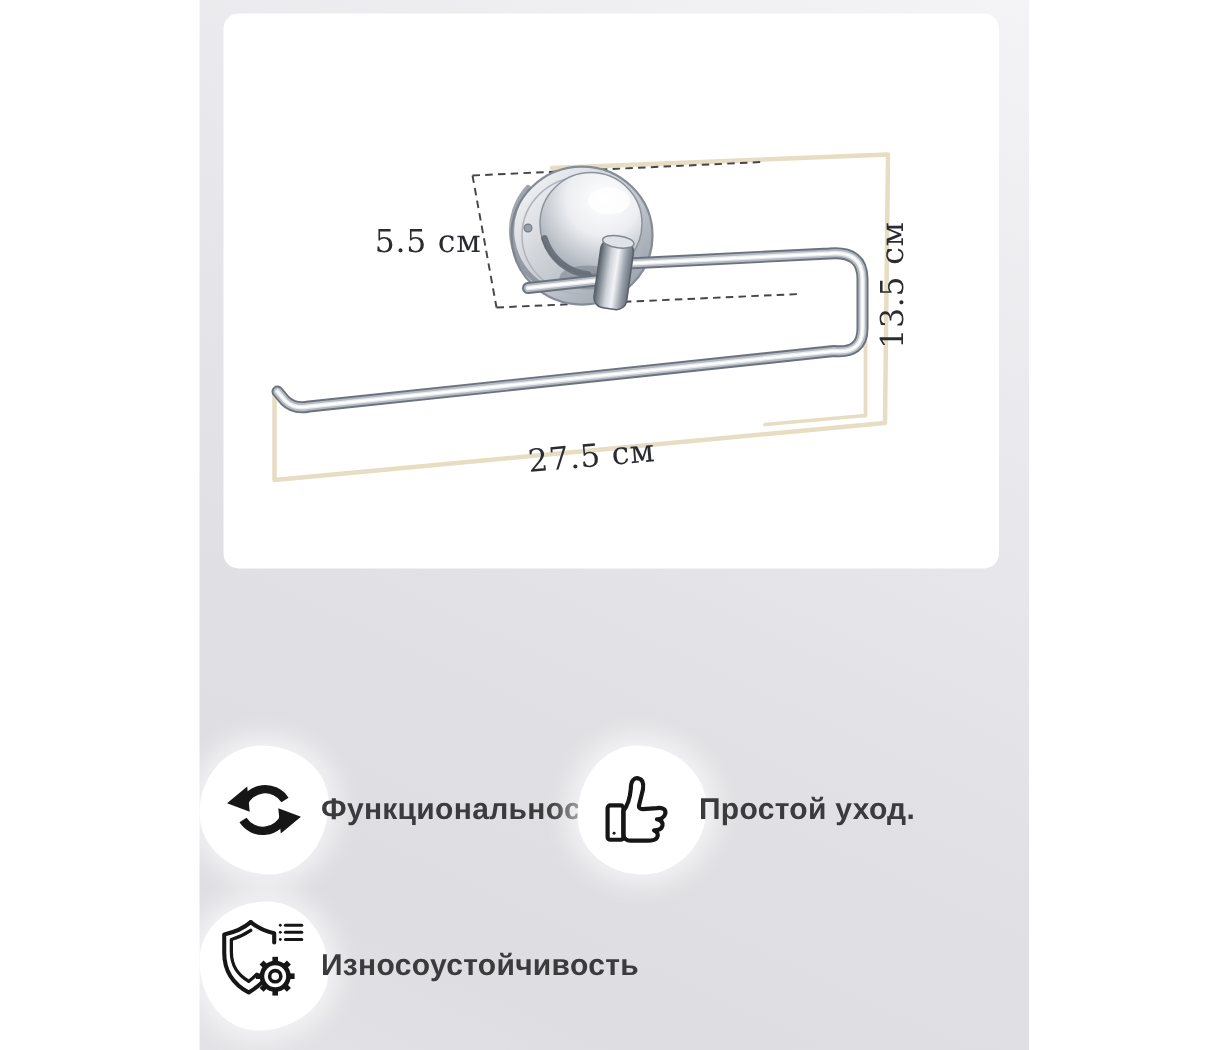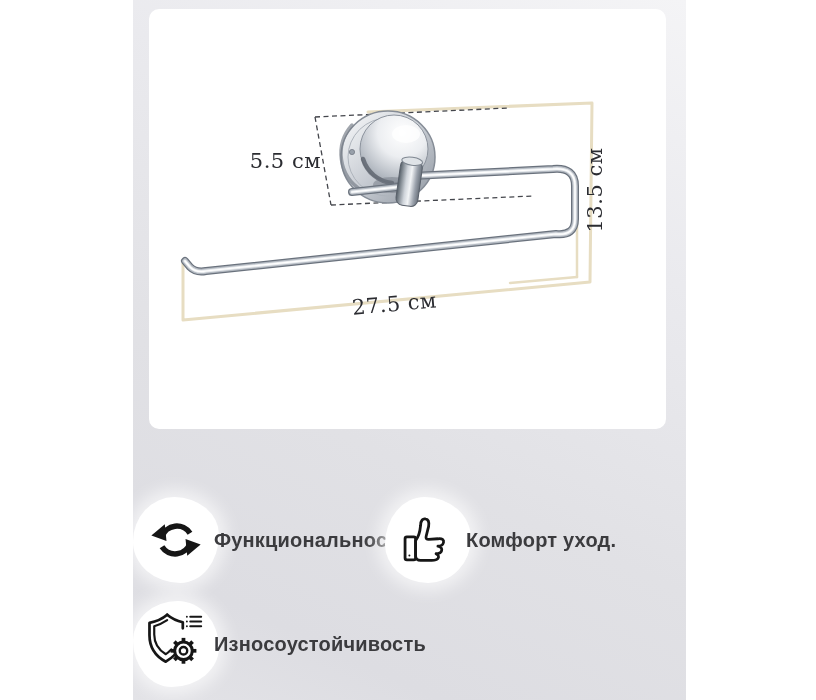--- a/index.html
+++ b/index.html
@@ -6,21 +6,21 @@
   body{
     width:816px;height:700px;position:relative;overflow:hidden;
     background:#ffffff;
     font-family:"Liberation Sans", sans-serif;
   }
   .panel{
     position:absolute;left:133px;top:0;width:553px;height:700px;
     background:linear-gradient(205deg,#f4f4f6 0%,#eaeaee 30%,#e1e1e5 62%,#dddde2 85%,#e3e3e7 100%);
   }
   .card{
-    position:absolute;left:149px;top:9px;width:517px;height:420px;
+    position:absolute;left:149px;top:9px;width:517px;height:370px;
     background:#ffffff;border-radius:10px;
   }
   .card svg{display:block;}
 
   .features{
     position:absolute;left:133px;top:492px;width:553px;
     display:grid;grid-template-columns:252px auto;grid-auto-rows:96px;row-gap:8px;
   }
   .feature{display:flex;align-items:center;}
   .blob{
@@ -134,21 +134,21 @@
   </div>
 
   <div class="feature">
     <div class="blob">
       <svg width="62" height="62" viewBox="0 0 100 100" fill="none" stroke="#161616" stroke-width="4.5" stroke-linecap="round" stroke-linejoin="round">
         <rect x="13" y="45" width="17" height="37" rx="3"></rect>
         <circle cx="20" cy="75" r="1.6" fill="#161616" stroke="none"></circle>
         <path d="M 30,51 C 34,46 37,38 38,27 C 38,18 42,15 46,16 C 51,17 52,22 51,28 L 47,44 C 46,48 48,49 51,49 L 66,48 C 73,47 76,50 75,54 C 74,58 70,60 66,60 C 71,61 73,64 72,67 C 71,71 67,72 63,72 C 67,74 68,77 66,80 C 64,83 60,83 56,83 L 38,83 C 33,83 30,80 30,76 Z"></path>
       </svg>
     </div>
-    <div class="feature-label">Комфорт уход.</div>
+    <div class="feature-label">Простой уход.</div>
   </div>
 
   <div class="feature">
     <div class="blob">
       <svg width="68" height="68" viewBox="0 0 100 100" fill="none" stroke="#161616" stroke-linecap="round" stroke-linejoin="round">
         <path d="M 37,7 C 30,13 21,17 11,19 L 11,37 C 11,58 22,69 35,76 C 40,73 44,70 48,66" stroke-width="4"></path>
         <path d="M 37,7 C 43,12 51,16 60,18 L 60,27" stroke-width="4"></path>
         <path d="M 37,15 C 31,19 25,22 18,24 L 18,36 C 18,51 25,59 35,65 C 38,63 40,61 43,58" stroke-width="3.2"></path>
         <g stroke-width="3">
           <circle cx="66" cy="10" r="1.4" fill="#161616" stroke="none"></circle>

